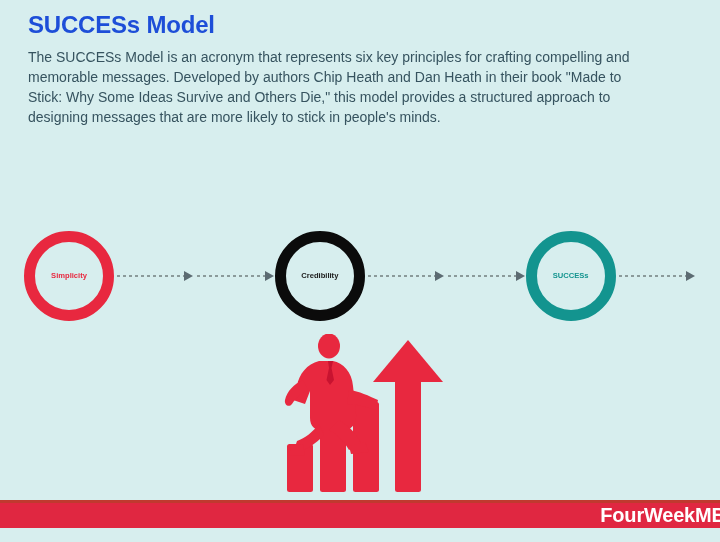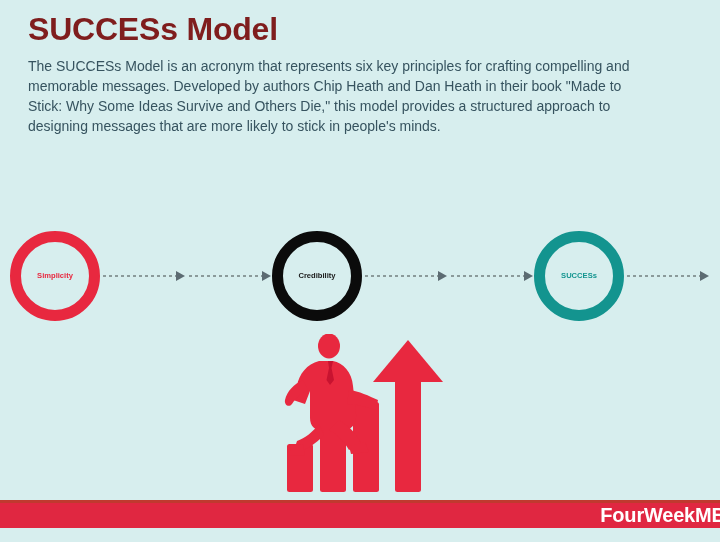--- a/index.html
+++ b/index.html
@@ -22,23 +22,23 @@
   }
 
   
   #header {
     position: absolute;
     left: 28px;
     top: 12px;
     width: 640px;
   }
   #title {
-    font-size: 32px;
+    font-size: 24px;
     font-weight: bold;
-    color: #7f1d1d;
+    color: #1d4ed8;
     letter-spacing: -0.2px;
     margin: 0 0 9px 0;
     line-height: 1.1;
   }
   #description {
     font-size: 14px;
     line-height: 20px;
     color: #36535f;
     margin: 0;
     max-width: 620px;
@@ -47,21 +47,21 @@
   
   #chain {
     position: absolute;
     left: 0;
     top: 228px;
     width: 720px;
     height: 96px;
     display: flex;
     align-items: center;
     justify-content: space-between;
-    padding: 0 10px;
+    padding: 0 24px;
     box-sizing: border-box;
   }
   .node {
     position: relative;
     width: 90px;
     height: 90px;
     border-radius: 50%;
     border-style: solid;
     border-width: 11px;
     box-sizing: border-box;

